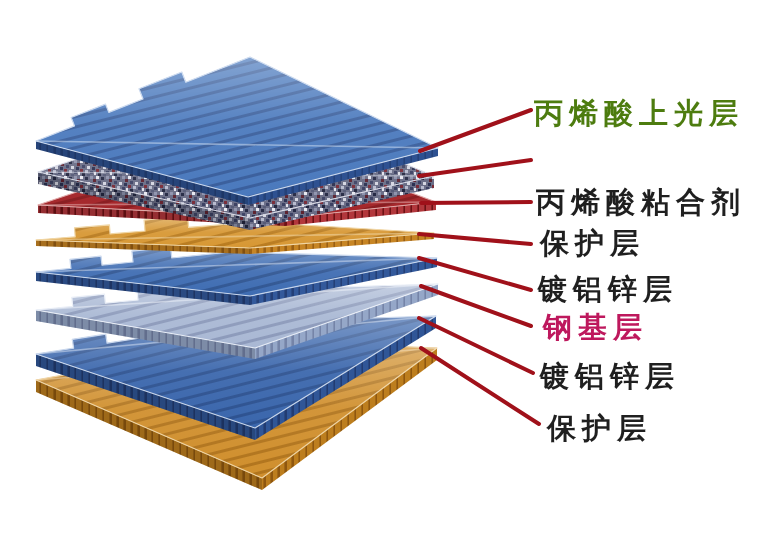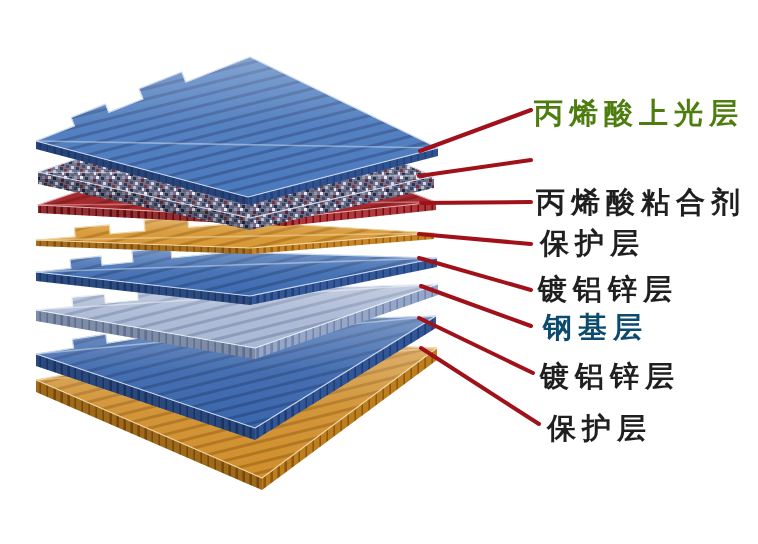--- a/index.html
+++ b/index.html
@@ -167,16 +167,16 @@
         <line x1="421" y1="286" x2="531" y2="326" stroke="#a0111a" stroke-width="4" stroke-linecap="round"></line>
         <line x1="419" y1="318" x2="533" y2="373" stroke="#a0111a" stroke-width="4" stroke-linecap="round"></line>
         <line x1="421" y1="348" x2="539" y2="424" stroke="#a0111a" stroke-width="4" stroke-linecap="round"></line>
       </g>
     </svg>
 
   <div class="lbl" style="left: 534px; top: 96px; color: #4d7c0f;">丙烯酸上光层</div>
   <div class="lbl" style="left: 536px; top: 185px; color: rgb(31, 31, 31);">丙烯酸粘合剂</div>
   <div class="lbl" style="left: 540px; top: 226px; color: rgb(31, 31, 31);">保护层</div>
   <div class="lbl" style="left: 538px; top: 272px; color: rgb(31, 31, 31);">镀铝锌层</div>
-  <div class="lbl" style="left: 543px; top: 310px; color: #0c4a6e;">钢基层</div>
+  <div class="lbl" style="left: 543px; top: 310px; color: #be185d;">钢基层</div>
   <div class="lbl" style="left: 540px; top: 359px; color: rgb(31, 31, 31);">镀铝锌层</div>
   <div class="lbl" style="left: 547px; top: 411px; color: rgb(31, 31, 31);">保护层</div>
 </div>
 
 </body></html>

